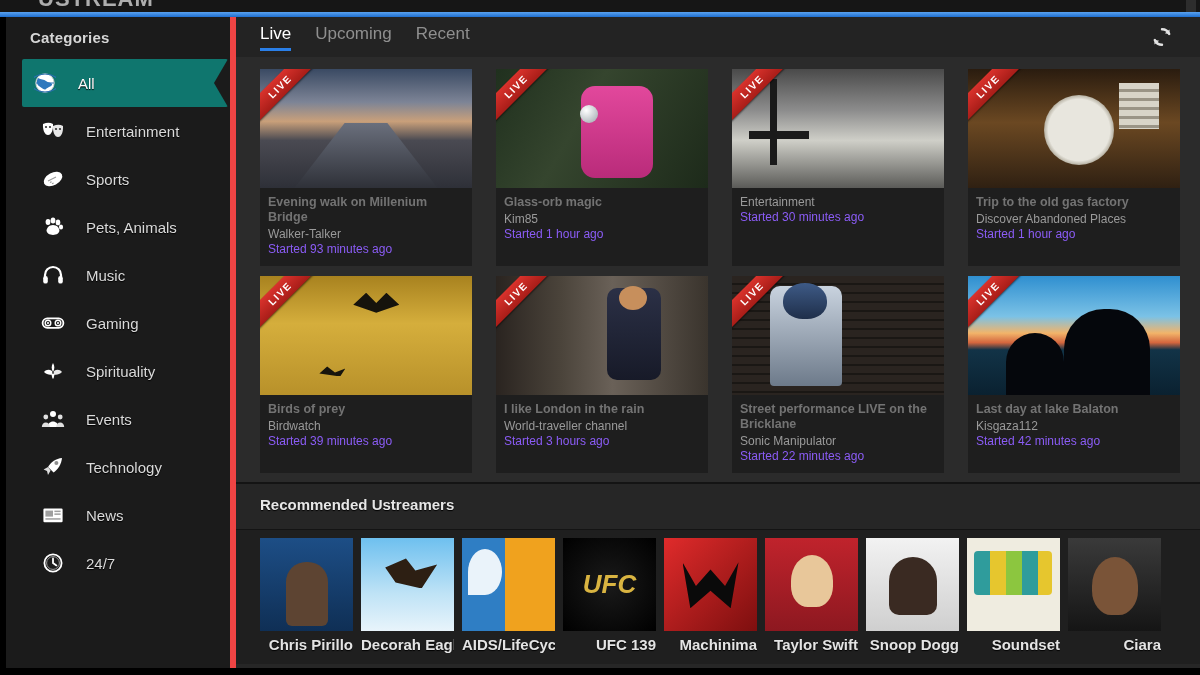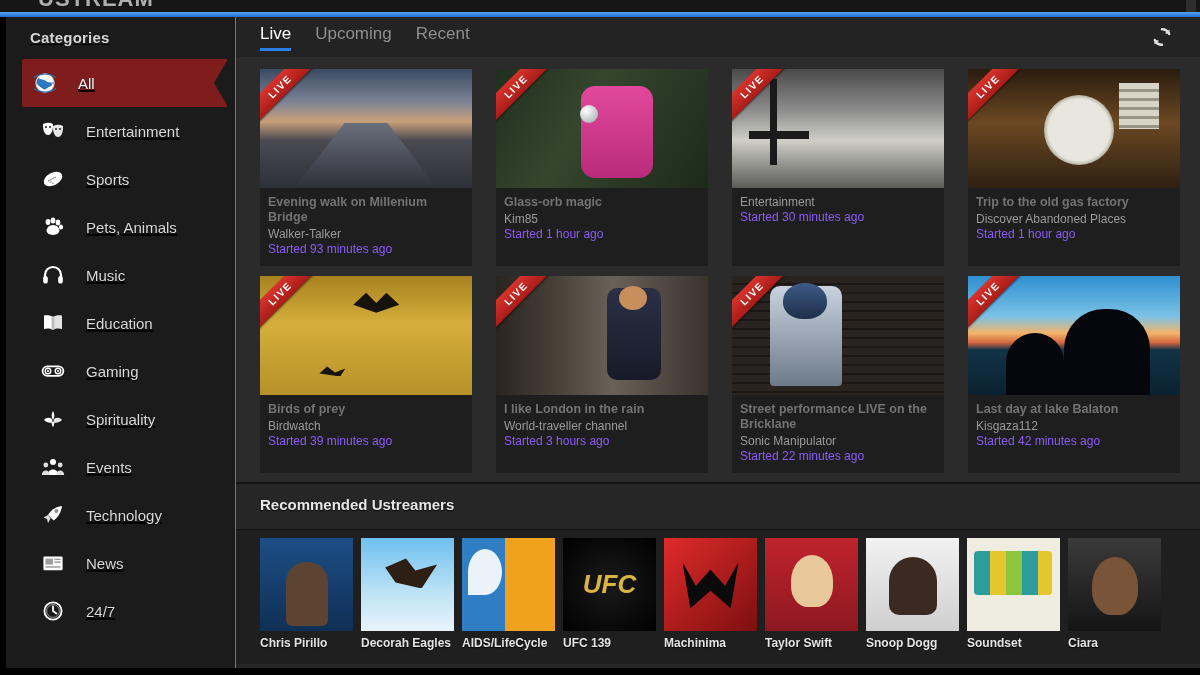--- a/index.html
+++ b/index.html
@@ -28,22 +28,21 @@
   }
   .top-right-nub {
     position: absolute; right: 4px; top: 0px; width: 10px; height: 12px;
     background: #2d2d2d;
   }
 
   
   .sidebar {
     position: absolute; left: 0; top: 17px; width: 236px; height: 658px;
     background: #1b1b1b;
-    border-right: 1px solid #ef4444;
-    text-decoration: underline;
+    border-right: 6px solid #ef4444;
   }
   .sidebar-title {
     color: #d6d6d6; font-size: 15px; font-weight: bold;
     padding: 12px 0 0 30px; letter-spacing: .2px;
   }
   .cat-list { margin-top: 13px; }
   .cat-item {
     position: relative; display: flex; align-items: center;
     height: 48px; padding-left: 38px; cursor: pointer;
   }
@@ -51,21 +50,21 @@
     width: 30px; height: 30px; flex: 0 0 30px;
     display: flex; align-items: center; justify-content: center;
     color: #e9e9e9;
   }
   .cat-item .ico svg { display: block; }
   .cat-label {
     margin-left: 18px; font-size: 15px; color: #dadada; font-weight: 500;
     text-shadow: 0 1px 1px #000;
   }
   .cat-item.active {
-    background: #7f1d1d;
+    background: #0f766e;
     width: 206px; border-radius: 2px; margin-left: 22px; padding-left: 8px;
   }
   .cat-item.active .cat-label { color: #ffffff; }
   .cat-item.active::after {
     content: ""; position: absolute; right: -0px; top: 0;
     border-top: 24px solid transparent; border-bottom: 24px solid transparent;
     border-right: 14px solid #1b1b1b;
   }
 
   
@@ -139,21 +138,21 @@
   .rec-strip {
     position: absolute; top: 45px; left: 0; width: 964px; height: 135px;
     background: #1f1f1f; border-top: 1px solid #141414;
     display: flex; align-items: flex-start; padding-left: 24px; gap: 8px;
   }
   .rec-item { width: 93px; cursor: pointer; padding-top: 8px; }
   .rec-av {
     width: 93px; height: 93px; background: #000; position: relative; overflow: hidden;
   }
   .rec-name {
-    margin-top: 5px; text-align: left; font-size: 12px;
+    margin-top: 5px; text-align: right; font-size: 15px;
     color: #e4e4e4; font-weight: bold; white-space: nowrap;
     overflow: hidden; text-overflow: clip; text-shadow: 0 1px 1px #000;
   }
 
   
   .bezel {
     position: absolute; bottom: 0; left: 0; width: 1200px; height: 7px; background: #000;
   }
   .left-bezel { position: absolute; left: 0; top: 17px; width: 6px; height: 658px; background: #000; }
 
@@ -311,30 +310,20 @@
               <path d="M4 14v-3a8 8 0 0 1 16 0v3" fill="none" stroke="#fff" stroke-width="2.2"></path>
               <rect x="2.2" y="12" width="4.6" height="7.6" rx="2.2" fill="#fff"></rect>
               <rect x="17.2" y="12" width="4.6" height="7.6" rx="2.2" fill="#fff"></rect>
             </svg>
           </span>
           <span class="cat-label">Music</span>
         </div>
         <div class="cat-item">
           <span class="ico">
             <svg width="24" height="22" viewBox="0 0 24 22">
-              <path d="M12 5c-3-2-6-2-9-1.4V17c3-.8 6-.8 9 1V5z" fill="#fff"></path>
-              <path d="M12 5c3-2 6-2 9-1.4V17c-3-.8-6-.8-9 1V5z" fill="#e3e3e3"></path>
-              <rect x="10.6" y="4.4" width="2.8" height="13" fill="#bdbdbd"></rect>
-            </svg>
-          </span>
-          <span class="cat-label">Education</span>
-        </div>
-        <div class="cat-item">
-          <span class="ico">
-            <svg width="24" height="22" viewBox="0 0 24 22">
               <rect x="1.6" y="6.4" width="20.8" height="9.4" rx="4.7" fill="none" stroke="#fff" stroke-width="1.8"></rect>
               <circle cx="7" cy="11" r="2.8" fill="none" stroke="#fff" stroke-width="1.4"></circle>
               <circle cx="17" cy="11" r="2.8" fill="none" stroke="#fff" stroke-width="1.4"></circle>
               <path d="M6 11h2M7 10v2M16 11h2M17 10v2" stroke="#fff" stroke-width="1.2"></path>
             </svg>
           </span>
           <span class="cat-label">Gaming</span>
         </div>
         <div class="cat-item">
           <span class="ico">

